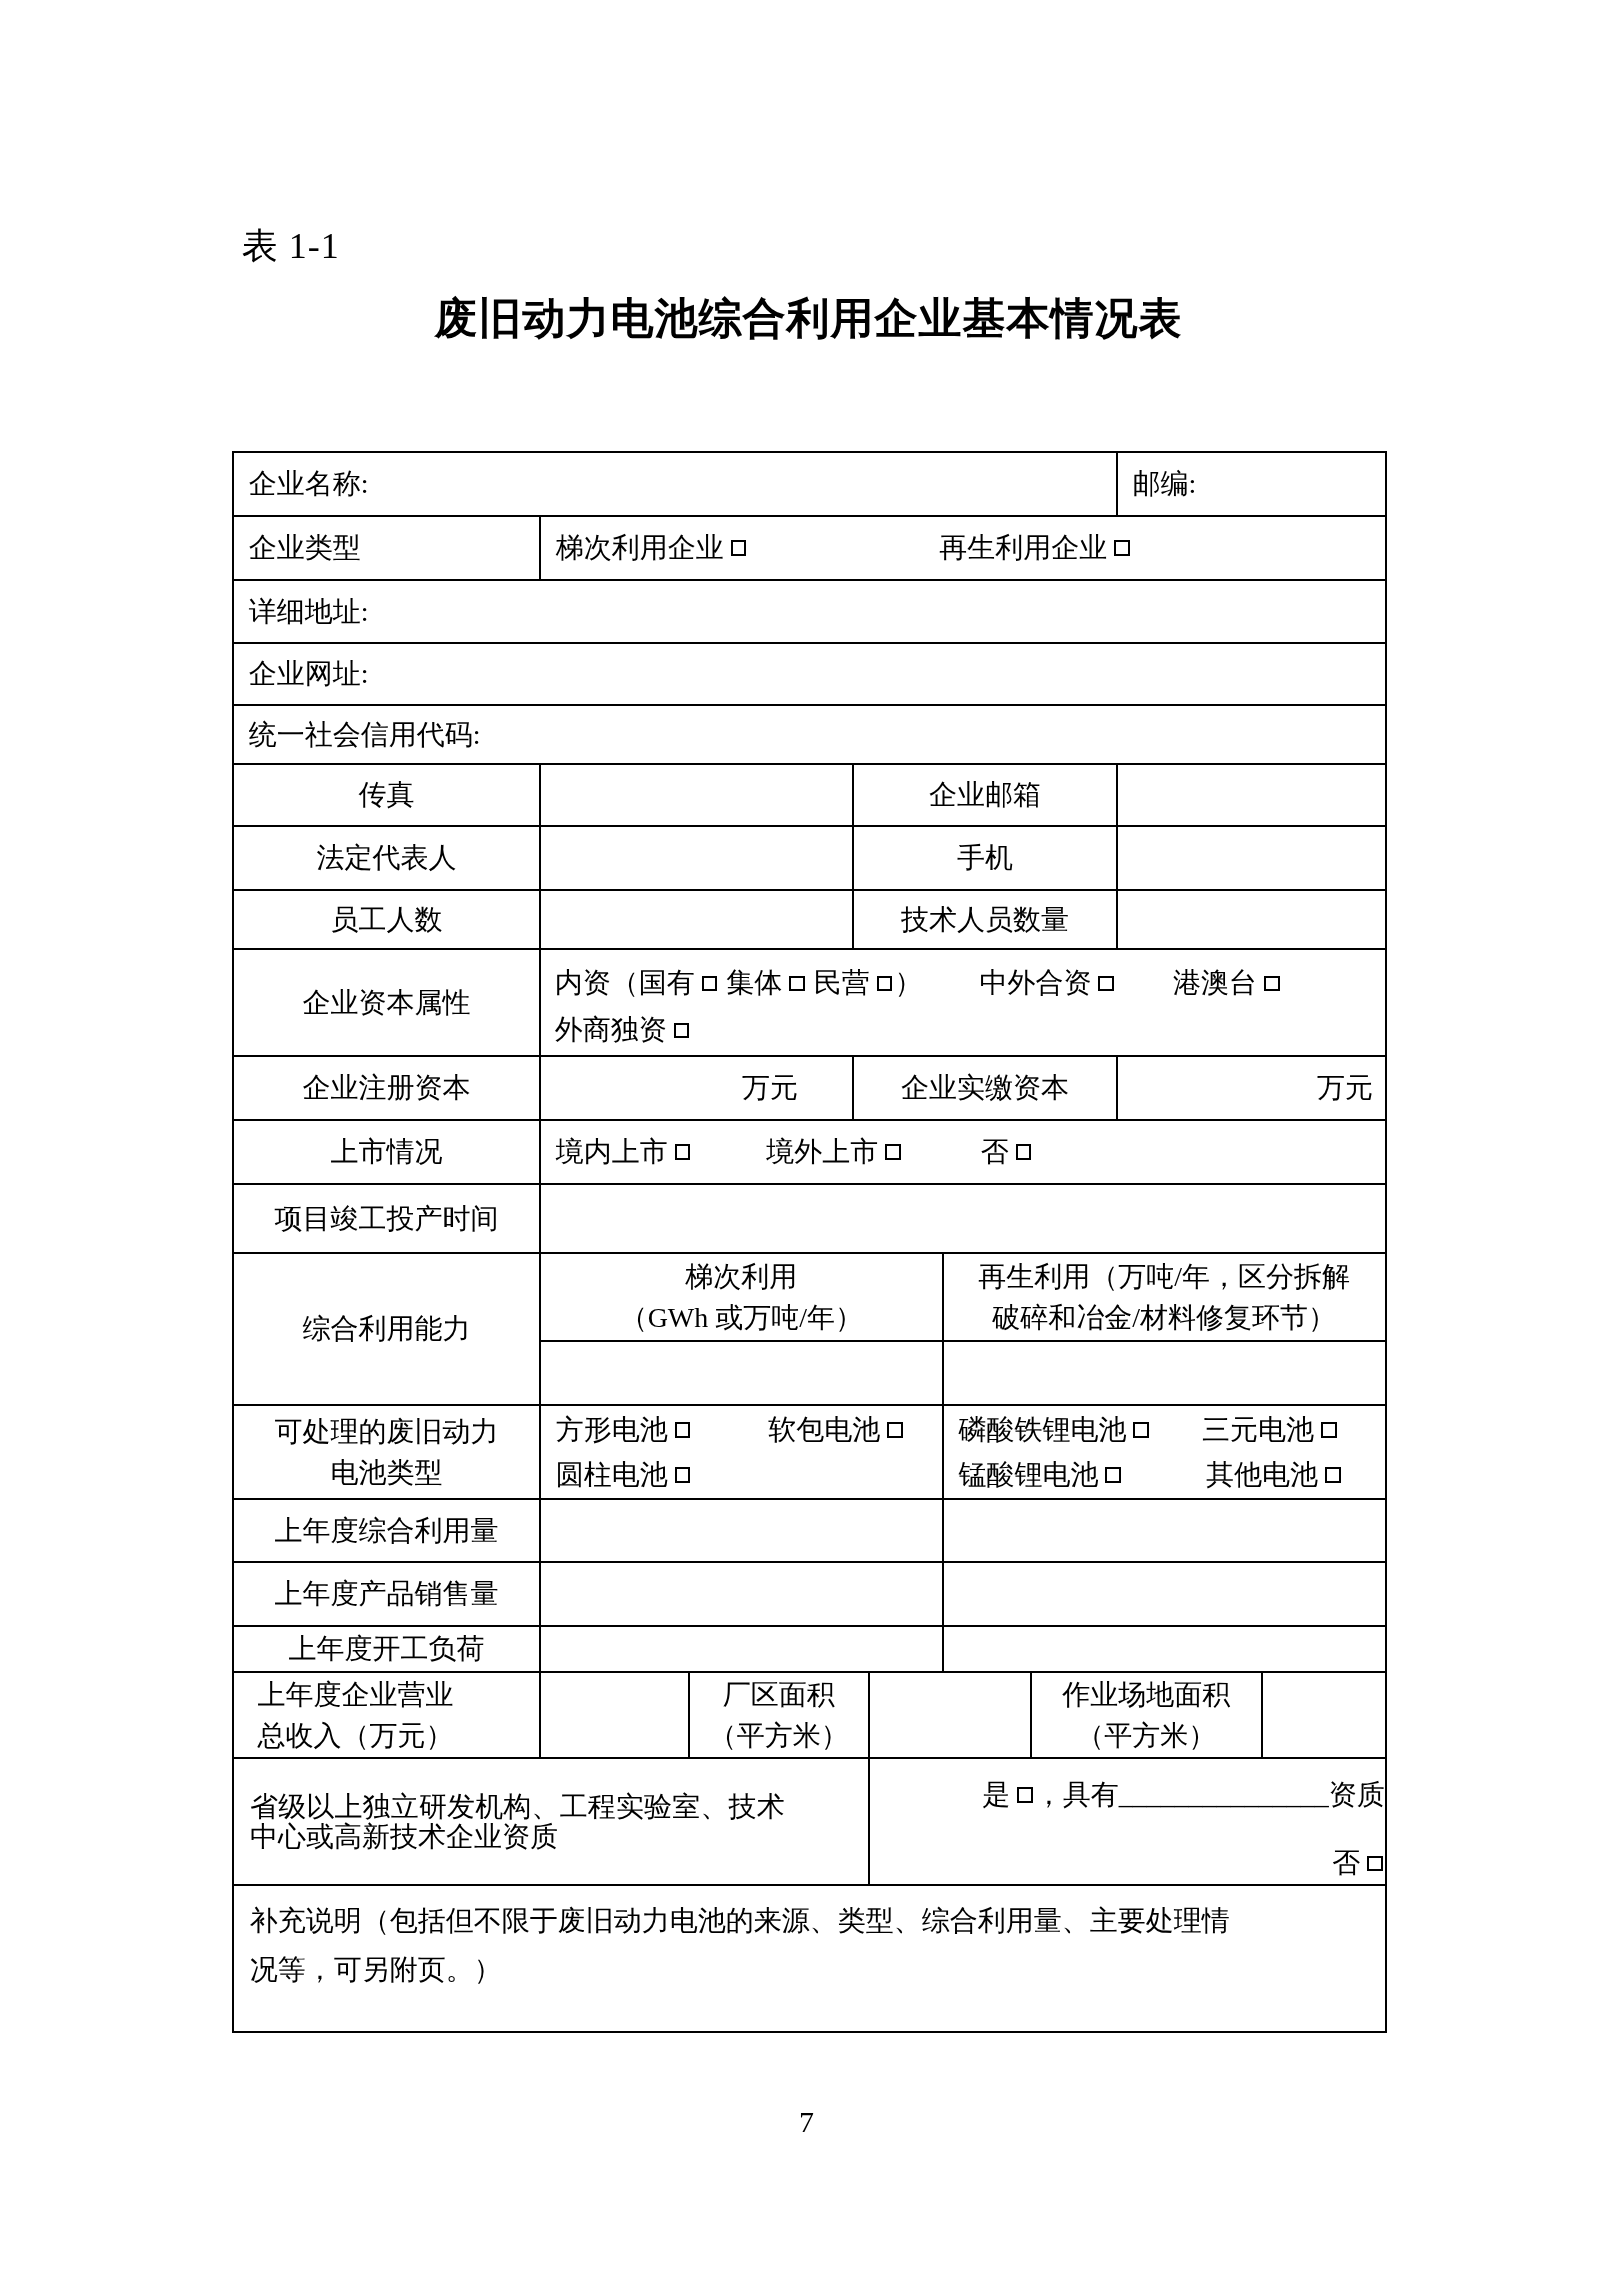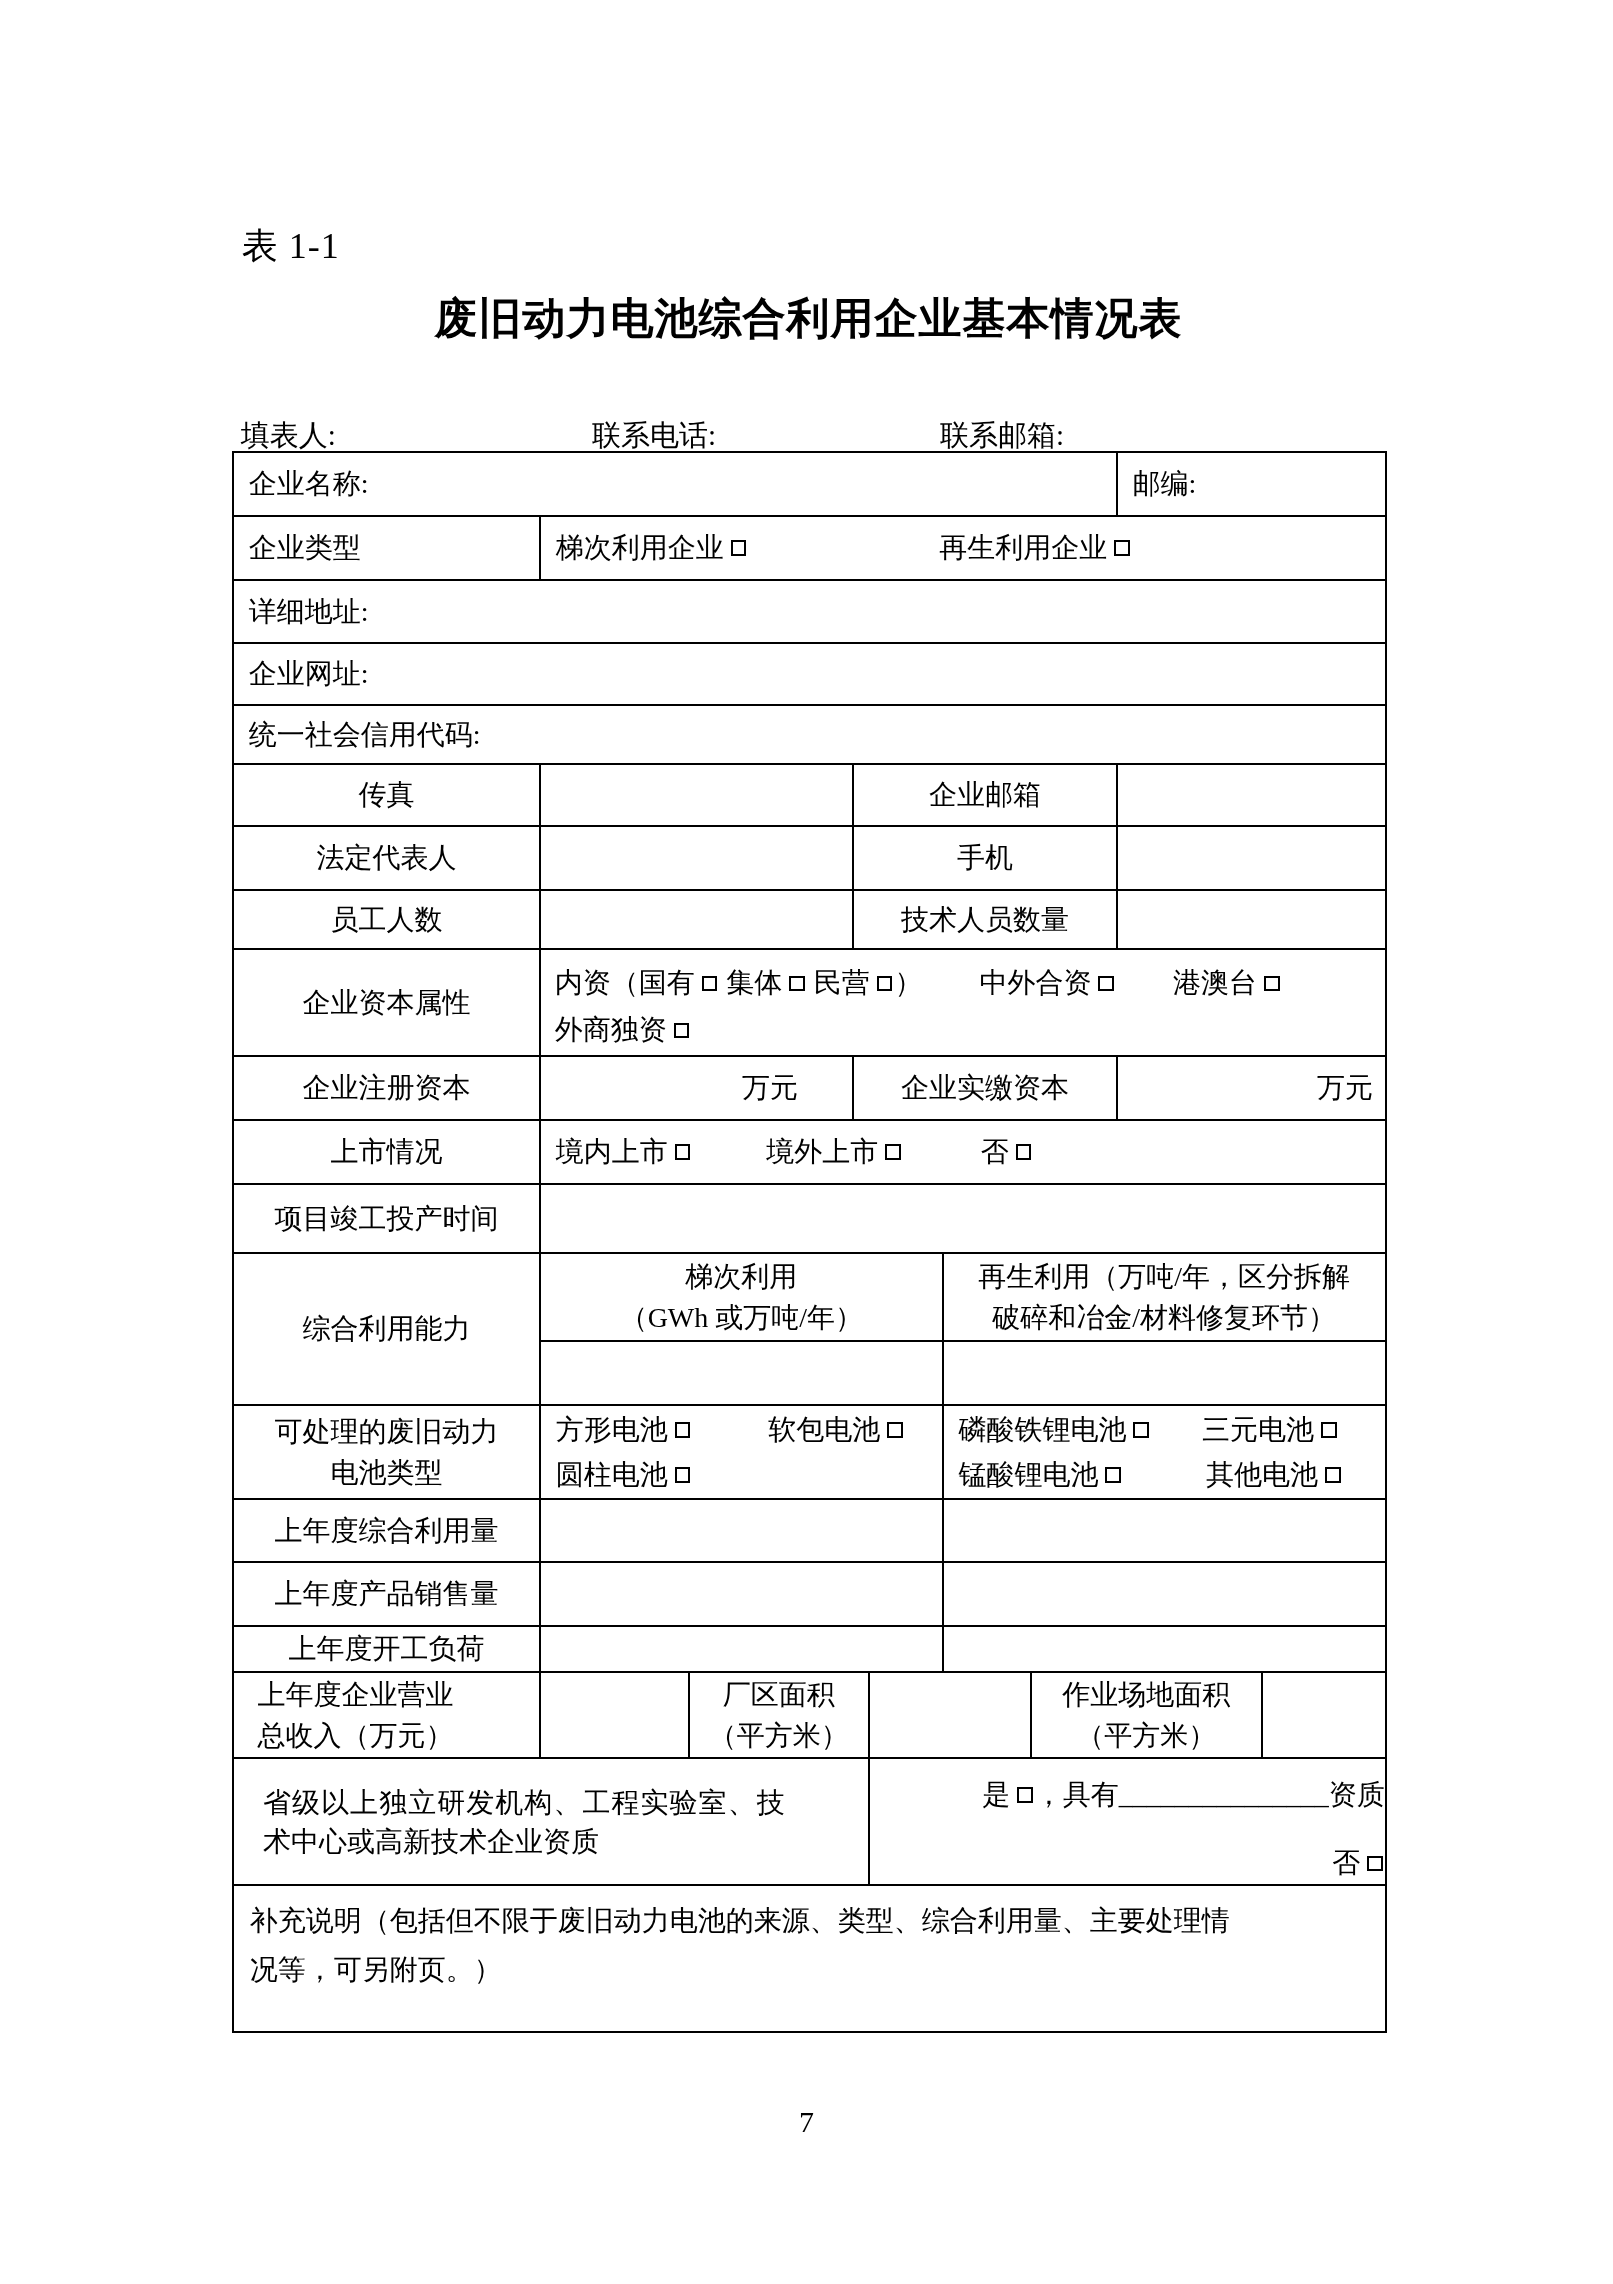--- a/index.html
+++ b/index.html
@@ -26,21 +26,21 @@
   td{border:2px solid #000;padding:0;vertical-align:middle;line-height:1.35;overflow:hidden;}
   .tl{text-align:left;padding-left:14.7px;}
   .cc{text-align:center;}
   .pre{white-space:pre-line;}
   .u1{text-align:right;padding-right:54px;}
   .u2{text-align:right;padding-right:11.8px;}
   .lh42{line-height:41px;text-align:center;}
   .lh46{line-height:45px;}
   .cap-cell{padding:7.8px 0 0 13.7px;line-height:47px;}
   .rev-label{text-align:left;padding-left:23.5px;white-space:pre-line;line-height:41px;}
-  .qual-label{text-align:left;vertical-align:middle;padding:0 83px 0 29px;line-height:39px;text-align:justify;}
+  .qual-label{text-align:left;vertical-align:middle;padding:0 83px 0 16px;line-height:30px;text-align:justify;}
   .qual-val{vertical-align:top;text-align:right;padding:13.7px 0 0 13.7px;line-height:43px;}
   .qual-no{margin-top:25.5px;}
   .supp{vertical-align:top;text-align:left;padding:9.8px 147px 0 15.7px;line-height:49px;}
 
   
   .g195{margin-left:191px;}
   .g75{margin-left:74px;}
   .g80{margin-left:78px;}
   .g58{margin-left:57px;text-align:right;}
   .g78{margin-left:76px;}
@@ -54,25 +54,20 @@
   .page-num{position:absolute;top:2105px;left:0;width:1613px;text-align:center;font-size:30px;}
 </style>
 </head>
 <body>
 
 <div class="sheet">
 
   <div class="tbl-label">表 1-1</div>
   <div class="doc-title">废旧动力电池综合利用企业基本情况表</div>
 
-  <div class="hdr">
-    <span class="hdr-filler">填表人:</span>
-    <span class="hdr-phone">联系电话:</span>
-    <span class="hdr-email">联系邮箱:</span>
-  </div>
 
   <table class="form">
     <colgroup>
       <col style="width:307px">
         <col style="width:149px">
         <col style="width:164px">
       <col style="width:15.7px">
         <col style="width:74px">
         <col style="width:88px">
       <col style="width:86px">

